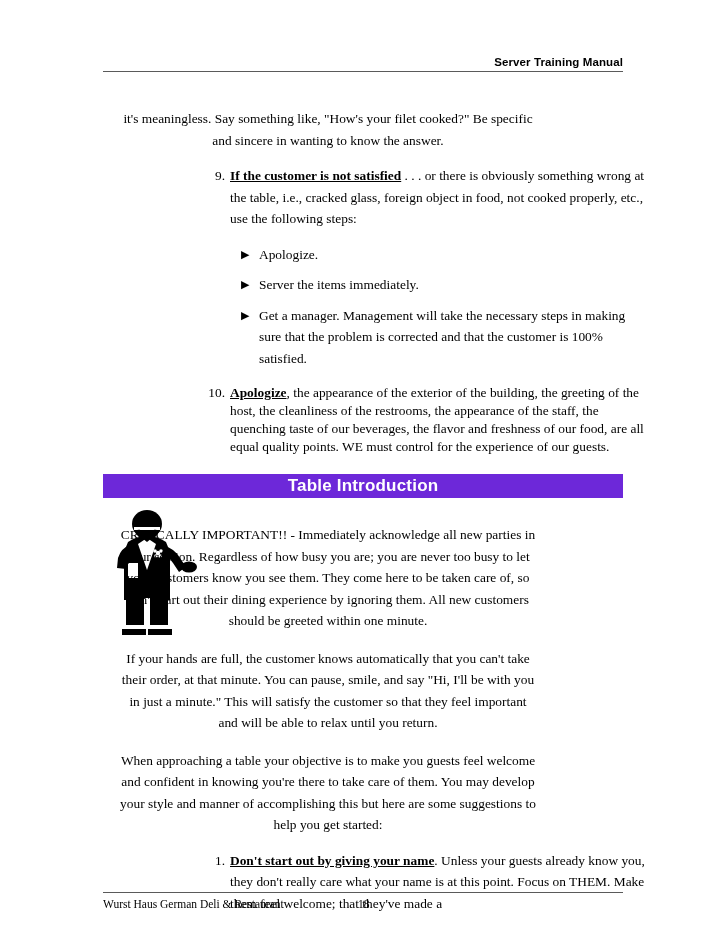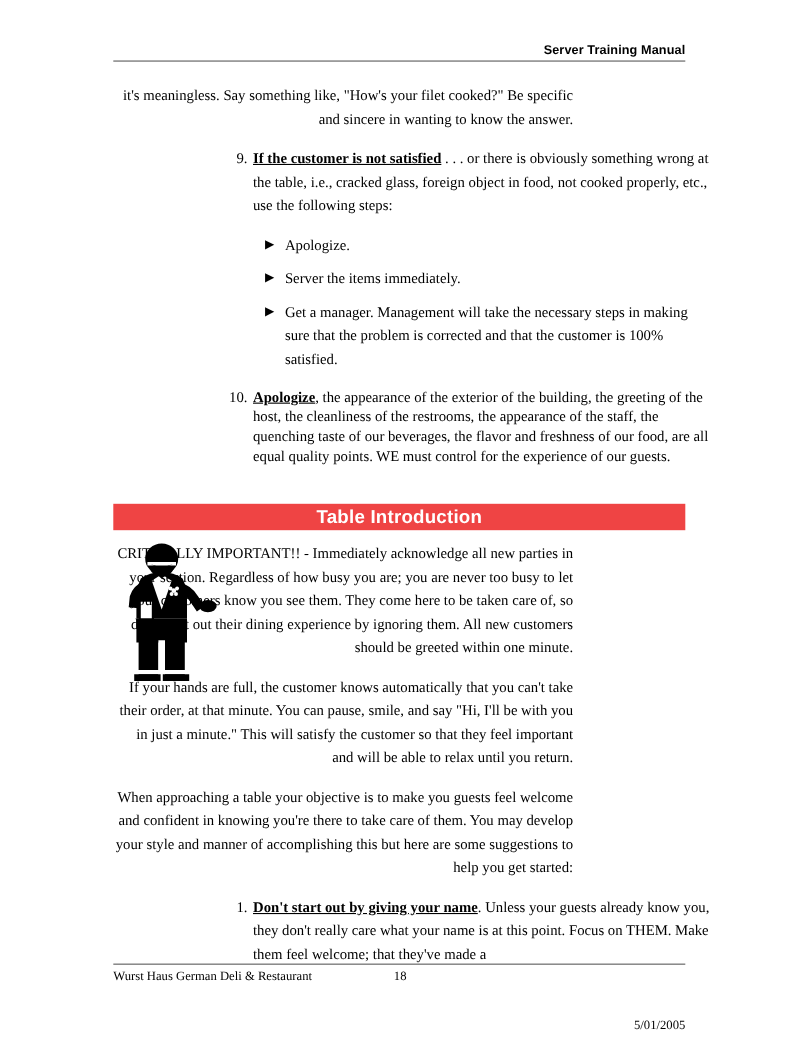--- a/index.html
+++ b/index.html
@@ -11,21 +11,21 @@
     width: 728px;
     height: 943px;
     position: relative;
     font-family: "Liberation Serif", serif;
     color: #000000;
     overflow: hidden;
   }
 
   .page {
     position: absolute;
-    left: 0; top: 0;
+    left: 0; top: 16px;
     width: 728px;
     height: 804px;
     border-radius: 20px;
   }
 
   
   .header {
     position: absolute;
     left: 103px;
     top: 40px;
@@ -47,24 +47,24 @@
 
   
   .content {
     position: absolute;
     left: 103px;
     top: 76px;
     width: 520px;
   }
 
   p.body-text {
-    margin: 0;
+    margin: 16px;
     font-size: 13.4px;
     line-height: 21.5px;
-    text-align: right;
+    text-align: center;
   }
 
   
   .indent-block {
     margin-left: 102px;
     width: 418px;
   }
 
   
   .num-list {
@@ -121,21 +121,21 @@
     top: 0;
     font-size: 11px;
     line-height: 21.5px;
   }
 
   
   .banner {
     position: absolute;
     left: 103px;
     width: 520px;
-    background: #ef4444;
+    background: #6d28d9;
     color: #ffffff;
     font-family: "Liberation Sans", sans-serif;
     font-weight: bold;
     font-size: 17px;
     text-align: center;
     height: 24px;
     line-height: 24px;
     letter-spacing: 0.2px;
   }
 

